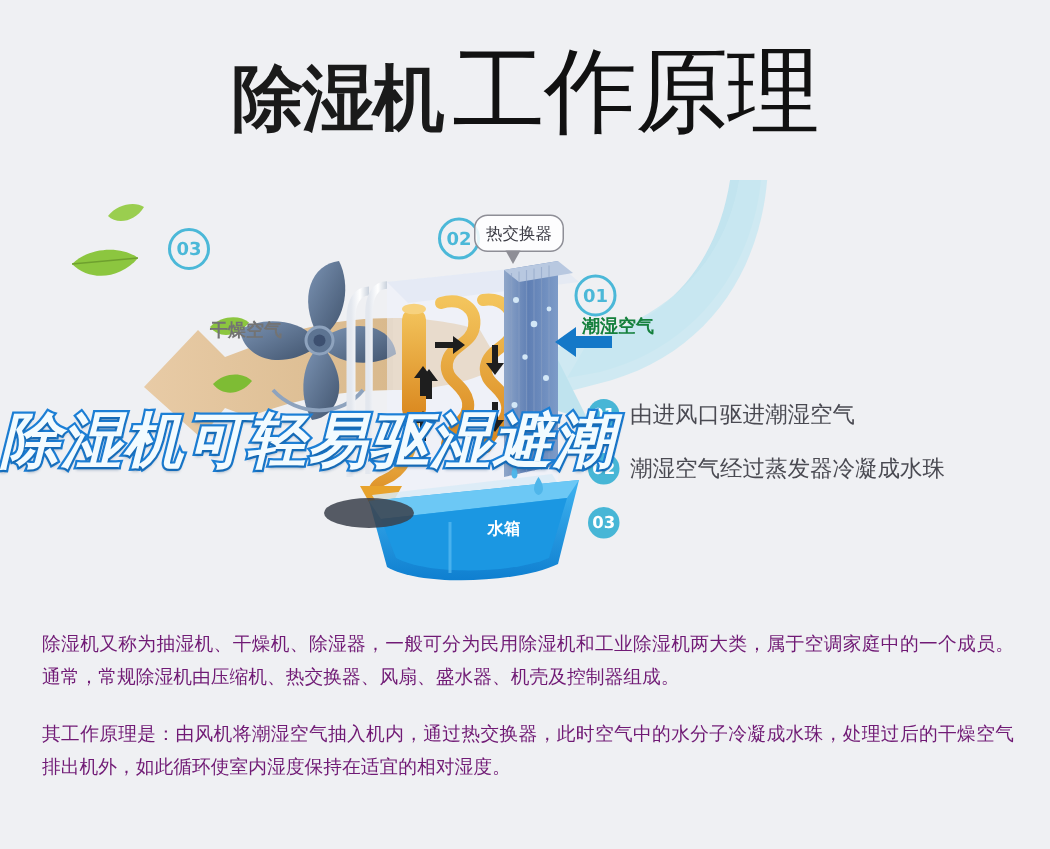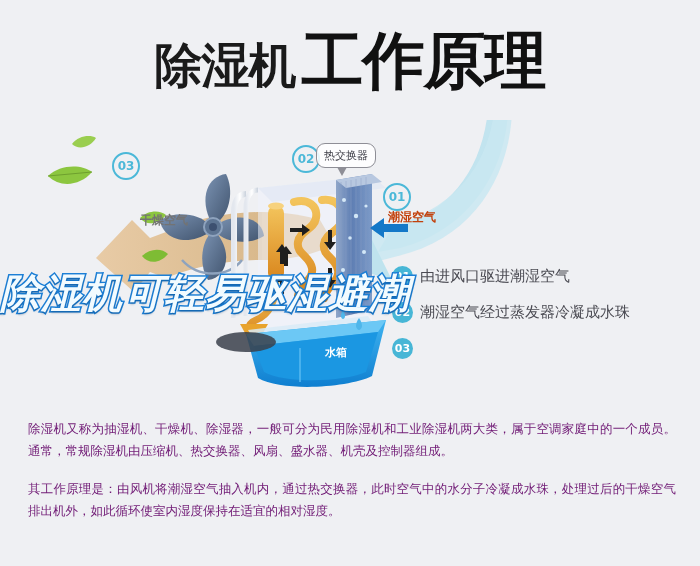--- a/index.html
+++ b/index.html
@@ -23,21 +23,21 @@
     position:absolute;left:0;top:30px;width:700px;
     text-align:center;white-space:nowrap;
     line-height:1;
   }
   #title-small{
     font-size:48px;font-weight:bold;color:#1a1a1a;
     letter-spacing:-1px;vertical-align:baseline;
     font-family:"DejaVu Sans",sans-serif;
   }
   #title-large{
-    font-size:62px;font-weight:bold;color:#111;
+    font-size:62px;font-weight:normal;color:#111;
     letter-spacing:-1px;vertical-align:baseline;margin-left:6px;
     font-family:"DejaVu Sans",sans-serif;
   }
 
   
   #diagram-art{position:absolute;left:0;top:120px;width:700px;height:286px;}
   #diagram-art svg{display:block;}
 
   
   .callout-badge{
@@ -49,21 +49,21 @@
   }
   #badge-03-art{left:112px;top:152px;}
   #badge-02-art{left:292px;top:145px;}
   #badge-01-art{left:383px;top:183px;}
 
   .art-label{
     position:absolute;font-size:12px;font-weight:bold;color:#4a4a4a;
     white-space:nowrap;font-family:"DejaVu Sans",sans-serif;
   }
   #label-dry-air{left:140px;top:212px;color:#737373;}
-  #label-humid-air{left:388px;top:209px;color:#c2410c;}
+  #label-humid-air{left:388px;top:209px;color:#15803d;}
   #label-water-tank{left:325px;top:345px;color:#ffffff;font-size:11px;}
 
   
   #heat-exchanger-bubble{
     position:absolute;left:316px;top:143px;
     padding:4px 7px;border:1.5px solid #8e8e96;border-radius:9px;
     background:rgba(255,255,255,.86);
     font-size:11px;color:#3b3b44;white-space:nowrap;
     font-family:"DejaVu Sans",sans-serif;
   }

